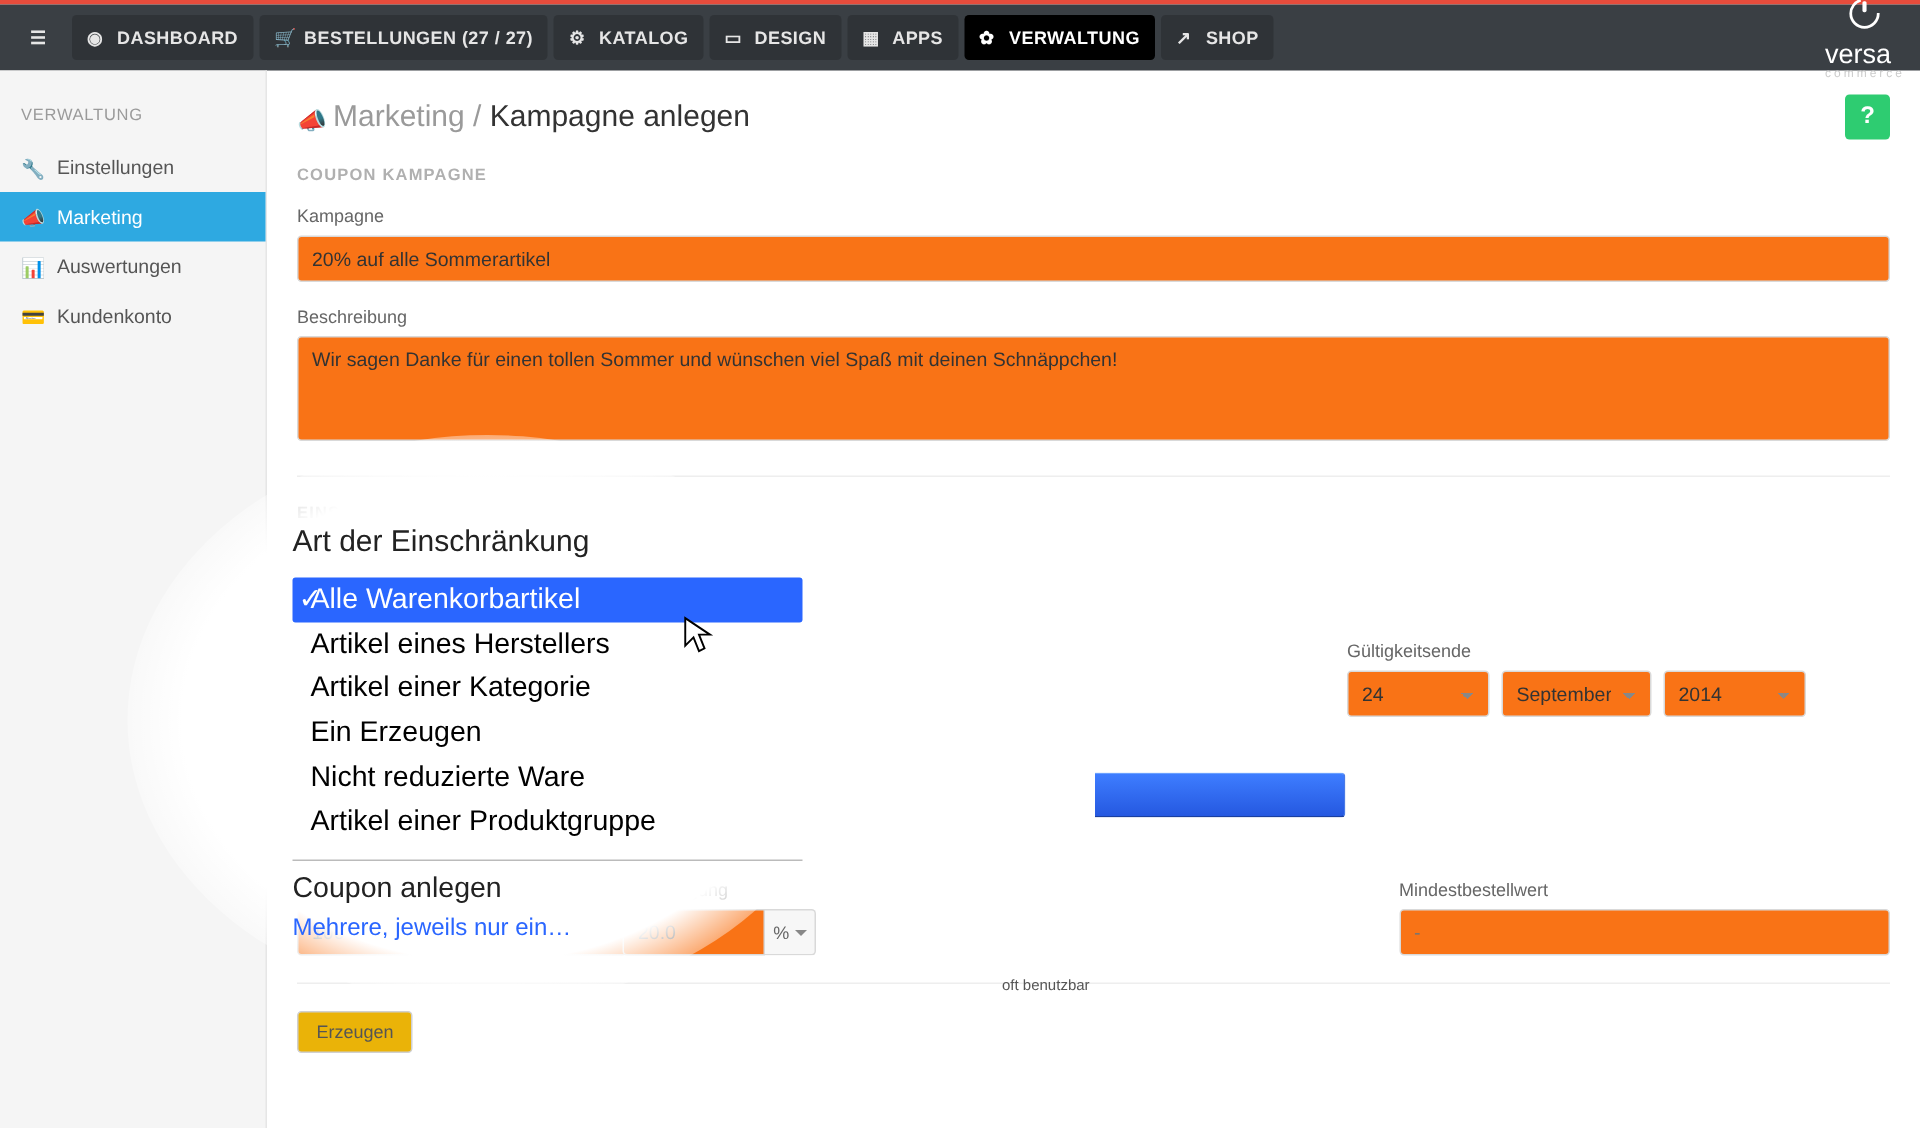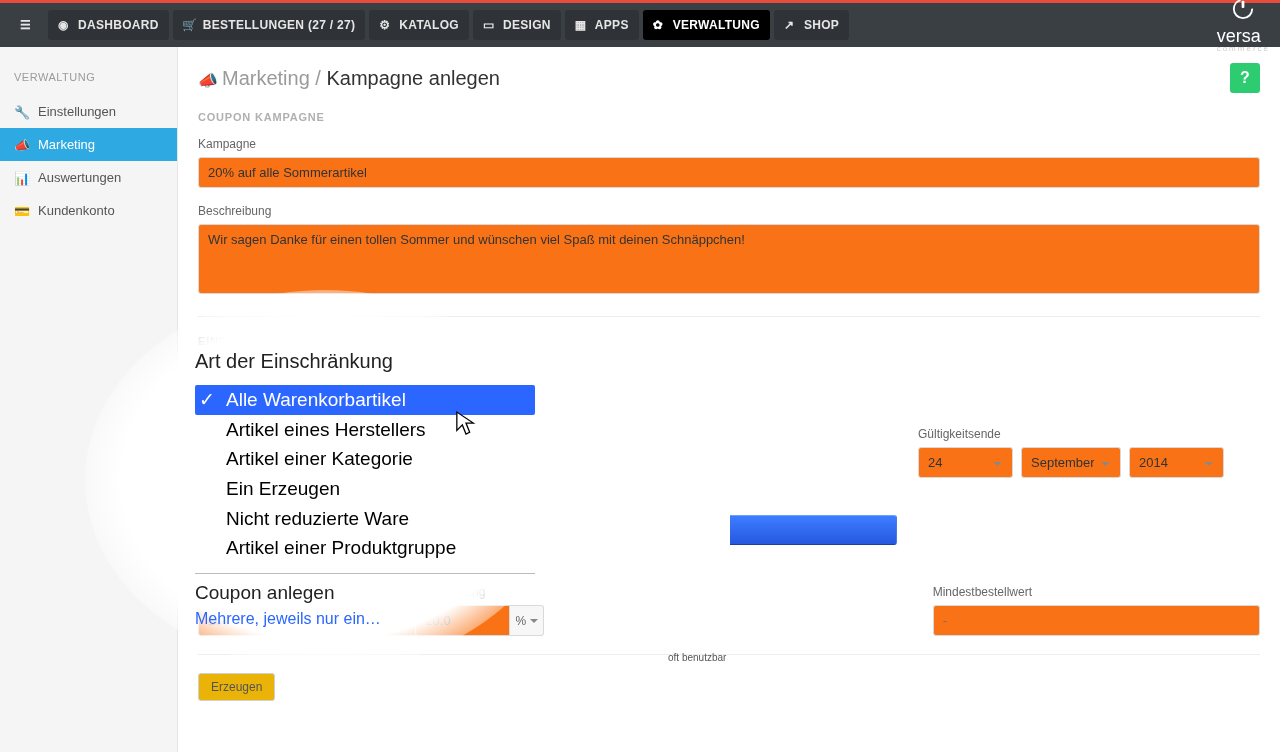--- a/index.html
+++ b/index.html
@@ -40,31 +40,31 @@
 .erm-row .unit::after { content:""; margin-left:4px; border:4px solid transparent; border-top-color:#888; position:relative; top:2px; }
 .erzeugen { display:inline-block; border:1px solid #d0d0d0; background:#eab308; padding:6px 12px; font-size:12px; color:#555; border-radius:3px; cursor:pointer; }
 .cols3 { display: grid; grid-template-columns: 1fr 1fr 1fr; gap: 40px; }
 .cols3 > div { min-width: 0; }
 
 .magnifier { position: absolute; left: 85px; top: 290px; width: 480px; height: 380px; pointer-events: none; }
 .magnifier .ellipse { position: absolute; inset: 0; border-radius: 50%; background: radial-gradient(ellipse at center, #fff 0%, #fff 60%, rgba(255,255,255,0) 78%); }
 .magnifier .inner { position: absolute; left: 110px; top: 60px; width: 340px; pointer-events: auto; }
 .magnifier h3 { font-size: 20px; font-weight: 400; color: #222; margin-bottom: 12px; }
 .magnifier ul { list-style: none; font-size: 19px; line-height: 1.35; }
-.magnifier ul li { padding: 2px 4px 2px 31px; position: relative; cursor: pointer; color:#000; }
+.magnifier ul li { padding: 2px 4px 2px 12px; position: relative; cursor: pointer; color:#000; }
 .magnifier ul li.sel { background: #2a66ff; color: #fff; border-radius: 2px; }
 .magnifier ul li.sel::before { content:"✓"; position:absolute; left:4px; }
 .magnifier .sep-line { height:1px; background:#bbb; margin-top:10px; margin-bottom:8px; }
 .magnifier .bottom { font-size: 19px; color:#222; }
 .magnifier .bottom2 { font-size: 16px; color:#2a66ff; margin-top:6px; }
 .cursor-img { position:absolute; left: 455px; top: 410px; width:22px; height:28px; }
 .cursor-img svg { width:22px; height:28px; }
 .behind-strip { position:absolute; left:552px; top:468px; width:167px; height:30px; background:linear-gradient(#3e7dff,#2558e0); border-top:1px solid #6aa0ff; border-bottom:1px solid #1a3fa0; border-right:1px solid #4a7ae6; border-top-right-radius:3px; border-bottom-right-radius:3px; }
 .behind-fragment1 { position:absolute; left:490px; top:605px; font-size:10px; color:#555; }
-.under-valid { position:absolute; left:740px; top:380px; }
+.under-valid { position:absolute; left:720px; top:380px; }
 .under-valid .label { margin-bottom:6px; }
 
 .ic { display:inline-block; width:14px; height:14px; }
 </style>
 </head>
 <body>
 
 <div class="frame">
   <div class="topbar-red"></div>
   <div class="topbar">

